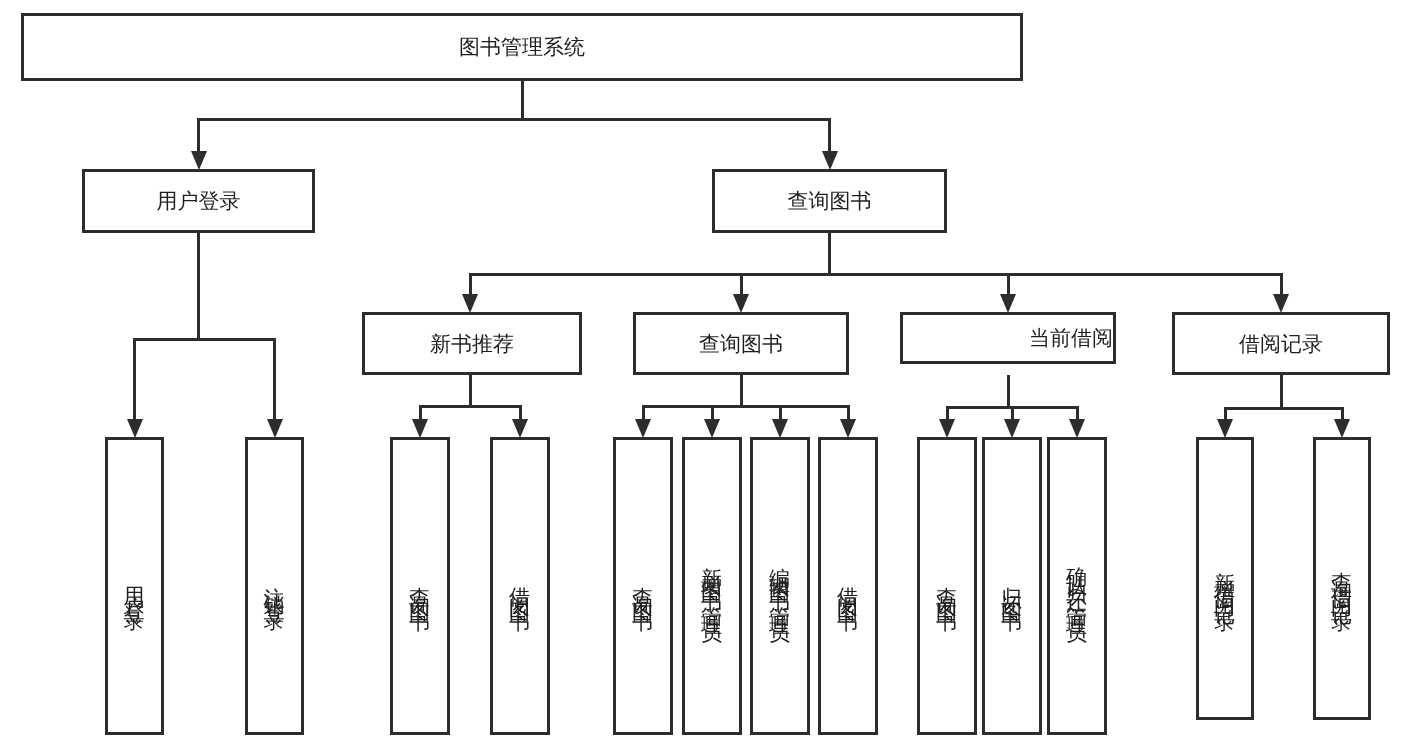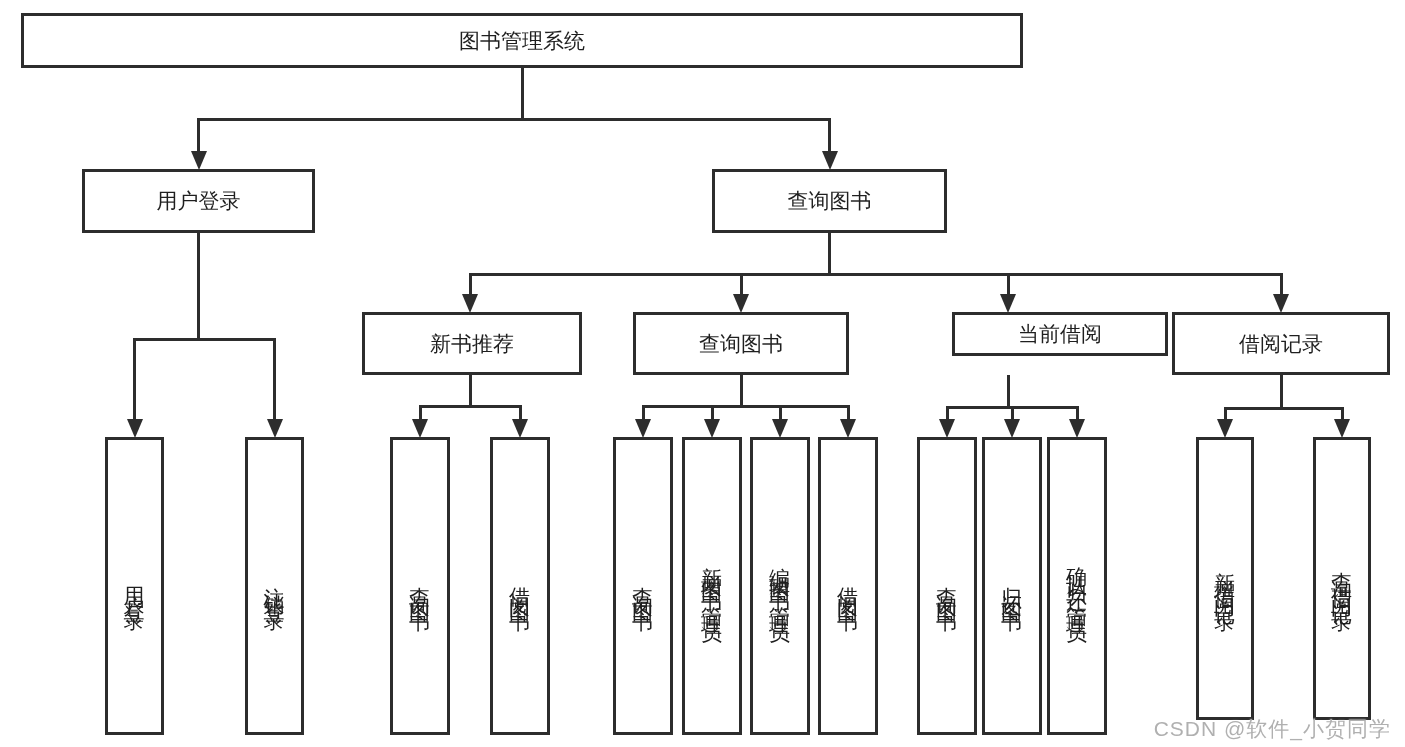--- a/index.html
+++ b/index.html
@@ -60,37 +60,36 @@
     color: var(--wm, #b0b0b0);
     text-shadow: 0 0 2px #ffffff;
     z-index: 5;
     white-space: nowrap;
   }
 </style>
 </head>
 <body>
 
 <div id="stage">
-  <div class="watermark">CSDN @软件_小贺同学</div>
-<div class="node" style="left: 21px; top: 13px; width: 1002px; height: 55px;">
+<div class="node" style="left: 21px; top: 13px; width: 1002px; height: 68px;">
       <span class="lbl">图书管理系统</span>
     </div>
     <div class="node" style="left: 82px; top: 169px; width: 233px; height: 64px;">
       <span class="lbl">用户登录</span>
     </div>
     <div class="node" style="left: 712px; top: 169px; width: 235px; height: 64px;">
       <span class="lbl">查询图书</span>
     </div>
     <div class="node" style="left: 362px; top: 312px; width: 220px; height: 63px;">
       <span class="lbl">新书推荐</span>
     </div>
     <div class="node" style="left: 633px; top: 312px; width: 216px; height: 63px;">
       <span class="lbl">查询图书</span>
     </div>
-    <div class="node" style="left: 952px; top: 312px; width: 216px; height: 44px;">
+    <div class="node" style="left: 900px; top: 312px; width: 216px; height: 52px; justify-content: flex-end;">
       <span class="lbl">当前借阅</span>
     </div>
     <div class="node" style="left: 1172px; top: 312px; width: 218px; height: 63px;">
       <span class="lbl">借阅记录</span>
     </div>
     <div class="node vertical" style="left: 105px; top: 437px; width: 59px; height: 298px;">
       <span class="lbl">用户登录</span>
     </div>
     <div class="node vertical" style="left: 245px; top: 437px; width: 59px; height: 298px;">
       <span class="lbl">注销登录</span>

